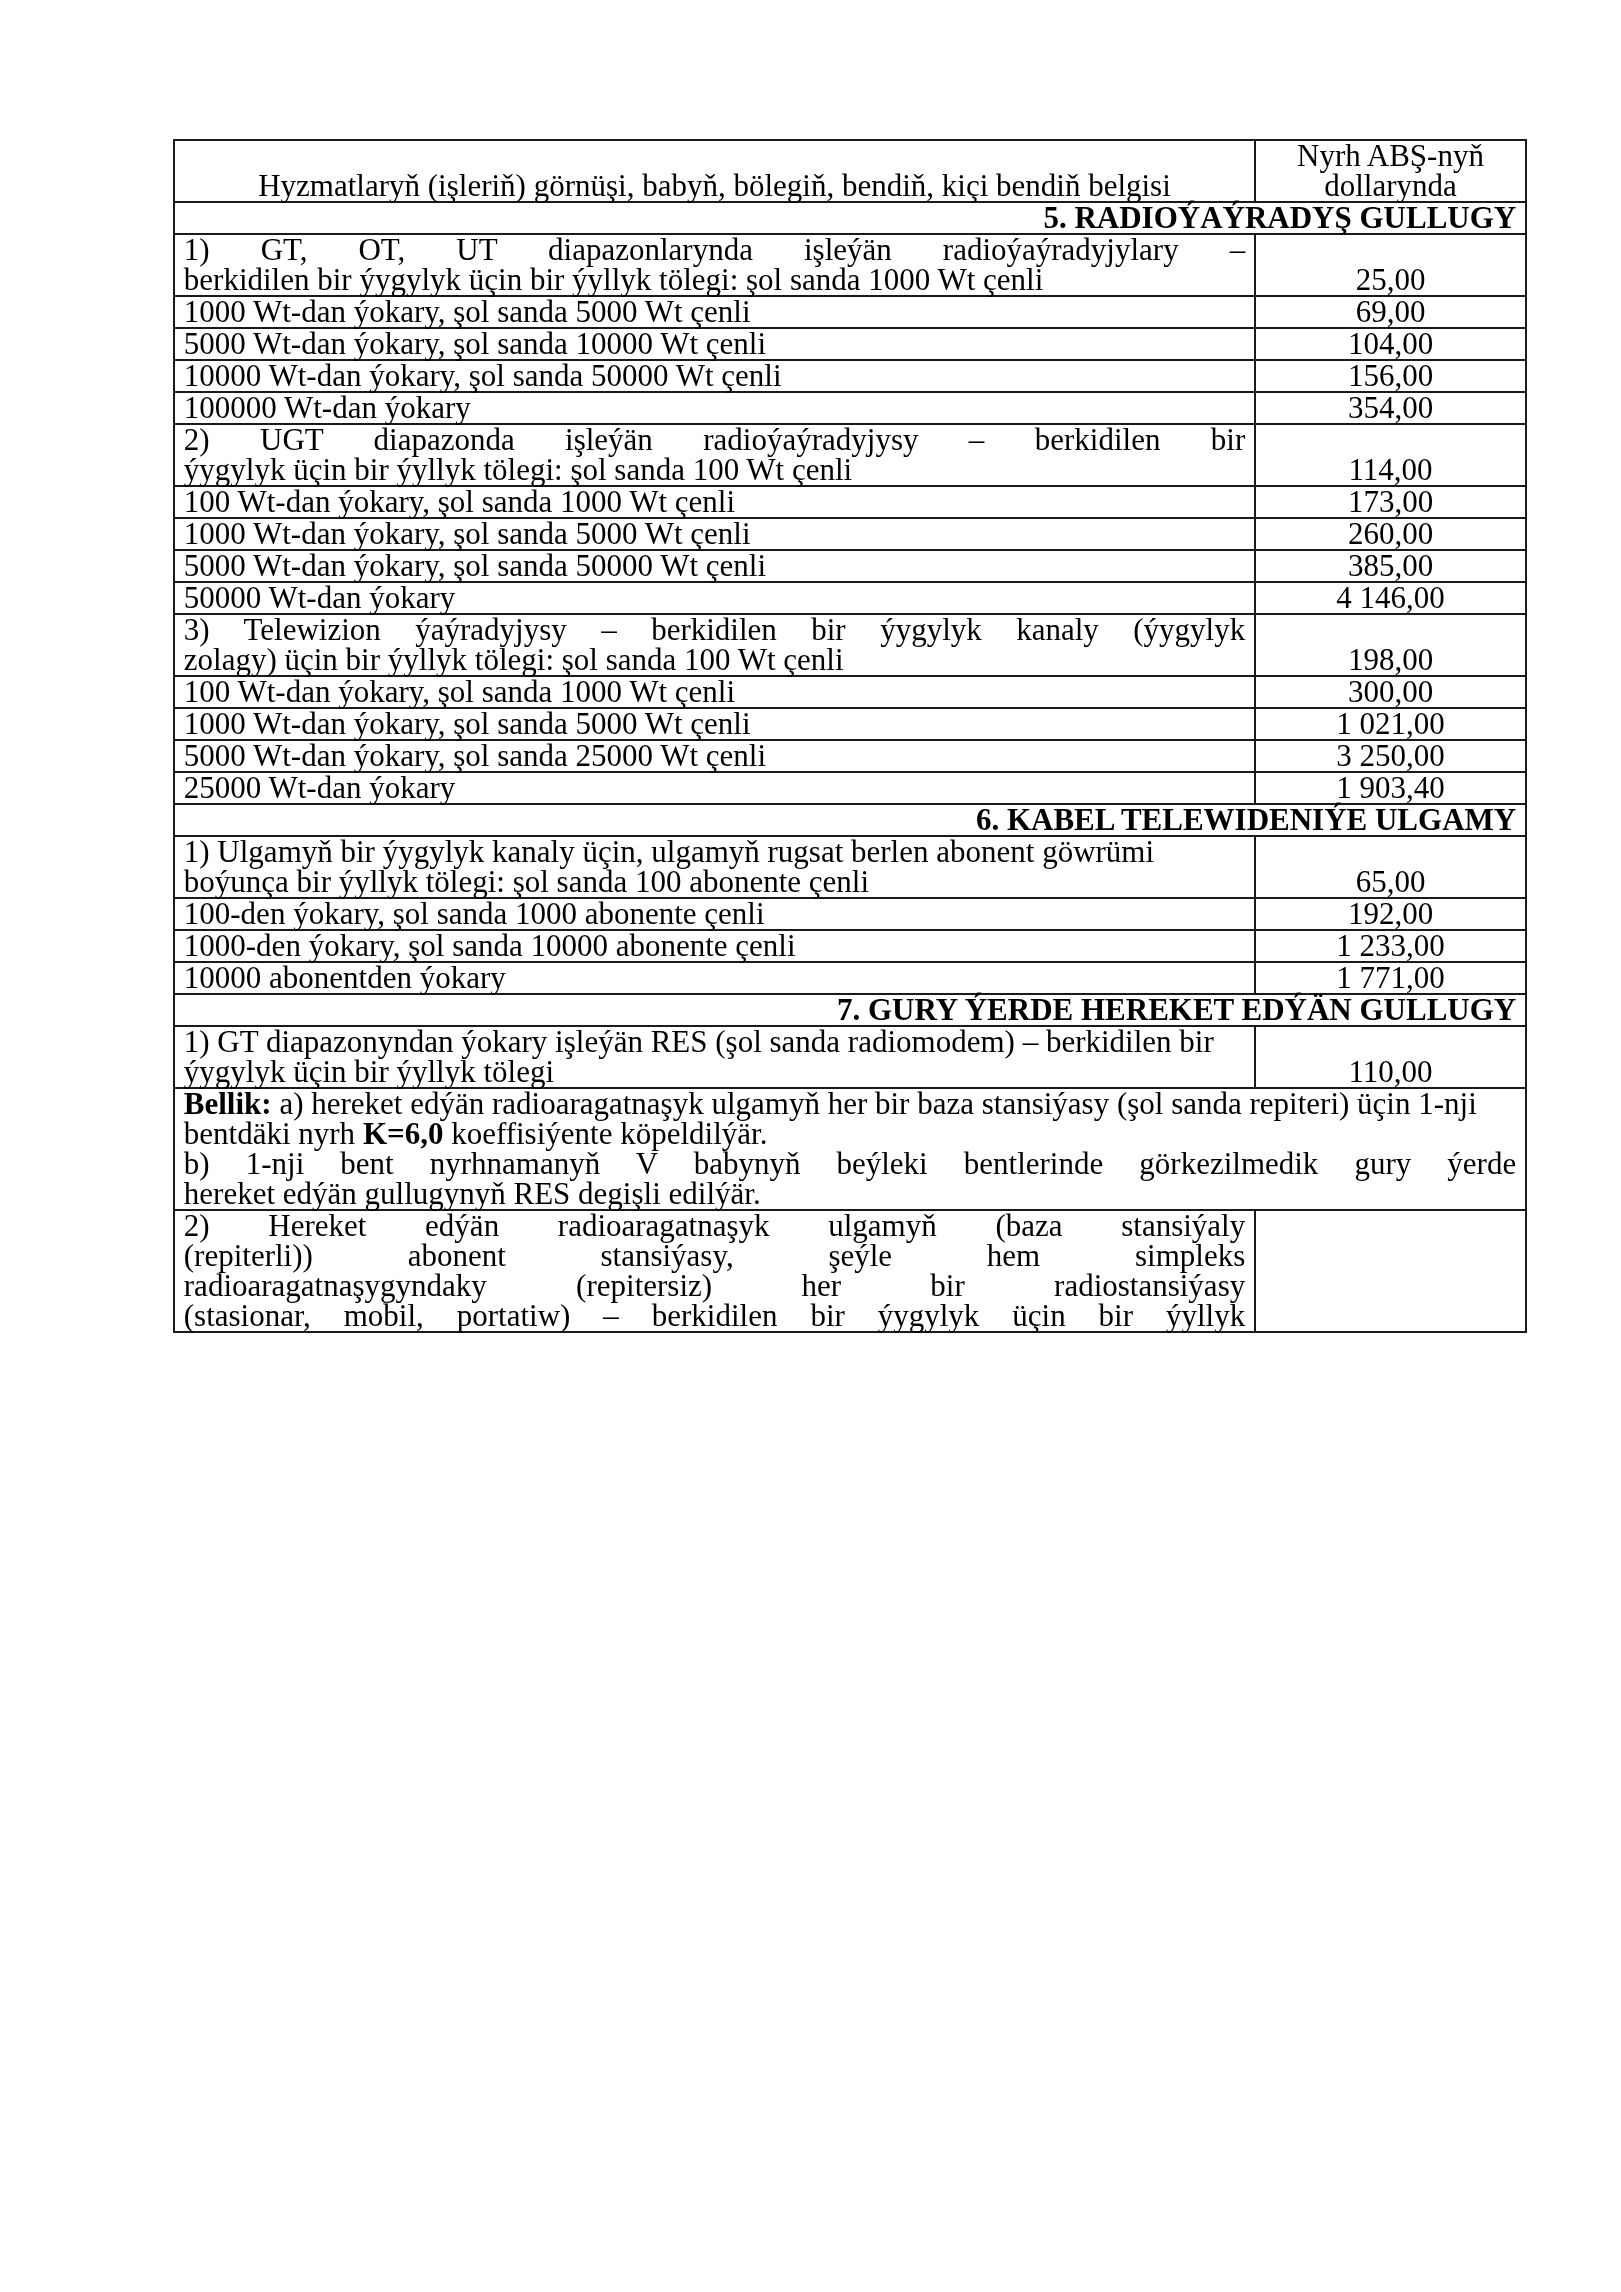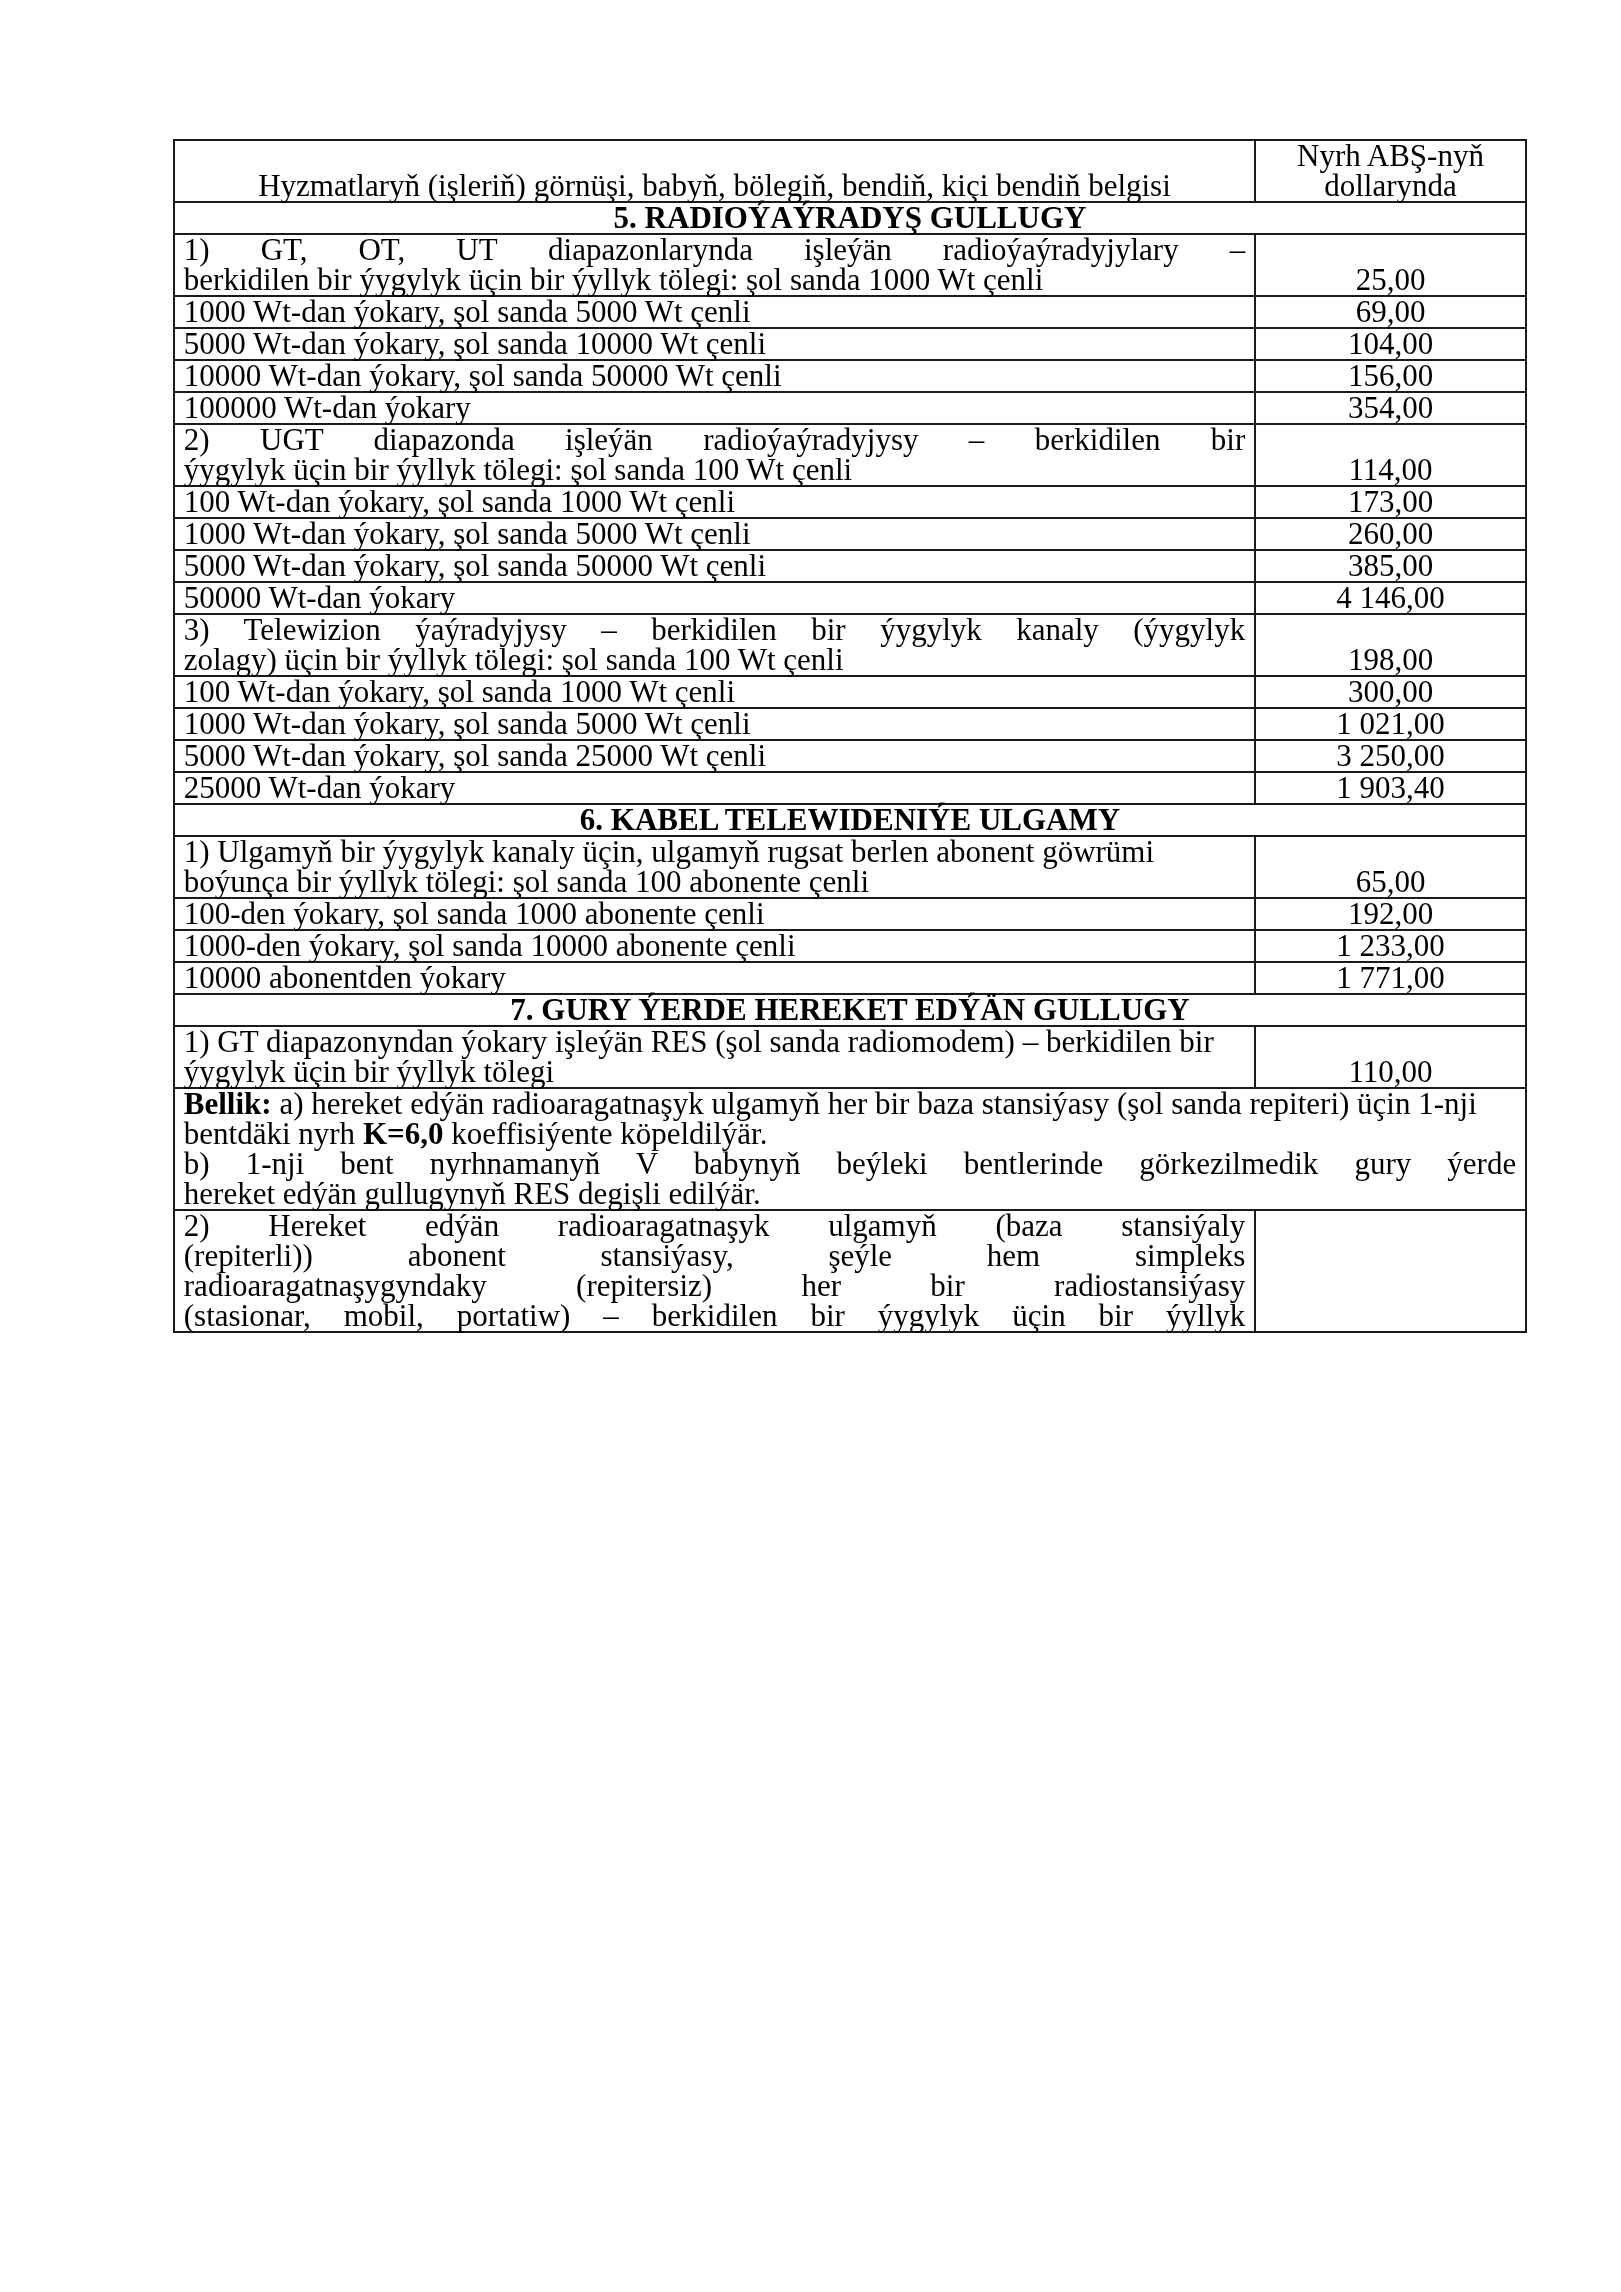--- a/index.html
+++ b/index.html
@@ -10,21 +10,21 @@
     border-collapse: collapse; table-layout: fixed;
     font-family: "Liberation Serif", "DejaVu Serif", serif;
     font-size: 31px; line-height: 30px; color: #000; border-radius: 6px;
   }
   table.tariff td {
     border: 2px solid #1a1a1a; padding: 0 8.8px; vertical-align: bottom;
   }
   col.c1 { width: 1081px; }
   col.c2 { width: 271px; }
   .hdr td { text-align: center; vertical-align: top; padding-top: 1px; padding-bottom: 1px; }
-  .section td { text-align: center; font-weight: bold; padding-top: 1px; padding-bottom: 0; }
+  .section td { text-align: right; font-weight: bold; padding-top: 1px; padding-bottom: 0; }
   .just { display: block; text-align: justify; text-align-last: justify; }
   .val { text-align: center; }
   .row td { padding-top: 0; padding-bottom: 0; height: 30px; }
   .note td { text-align: left; vertical-align: top; padding-top: 0; padding-bottom: 0; margin-left: 16px; }
   .note .b { font-weight: bold; }
   .last td { vertical-align: top; }
 </style>
 </head>
 <body>
 

